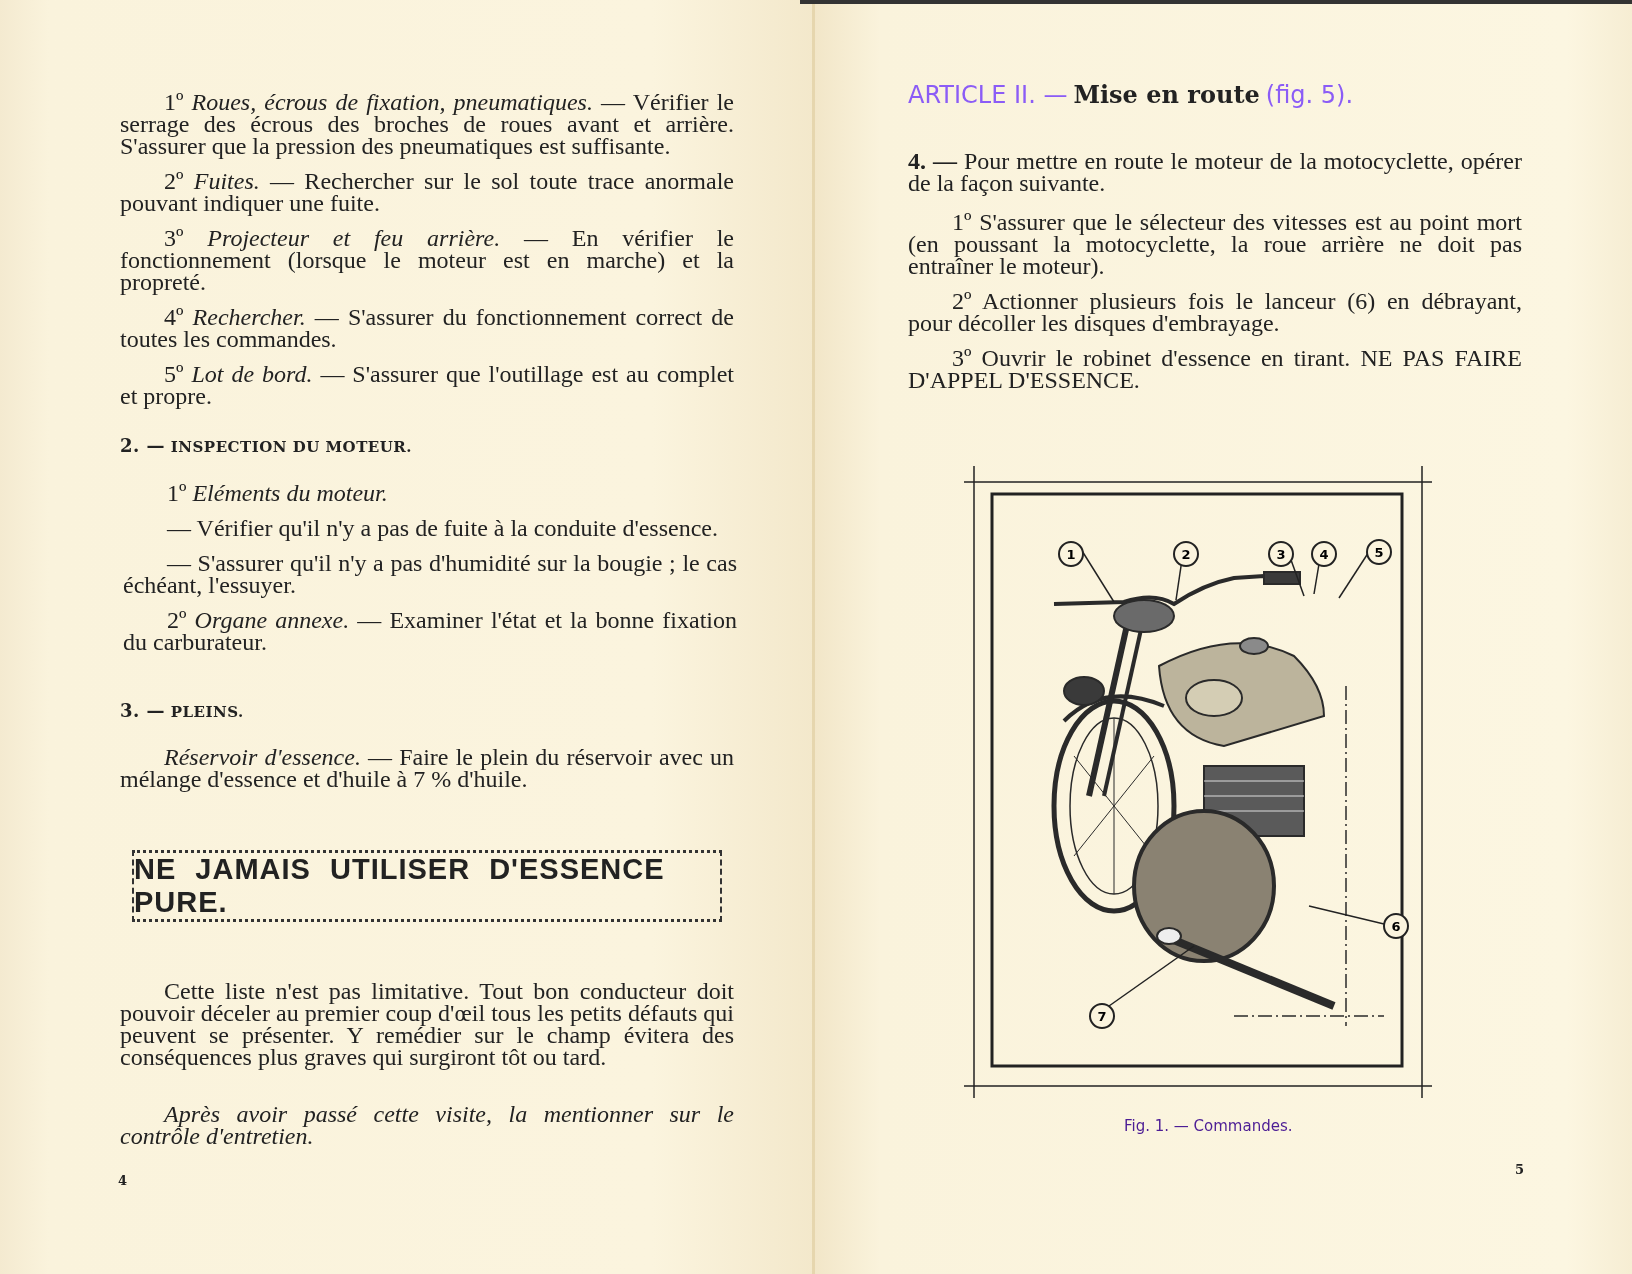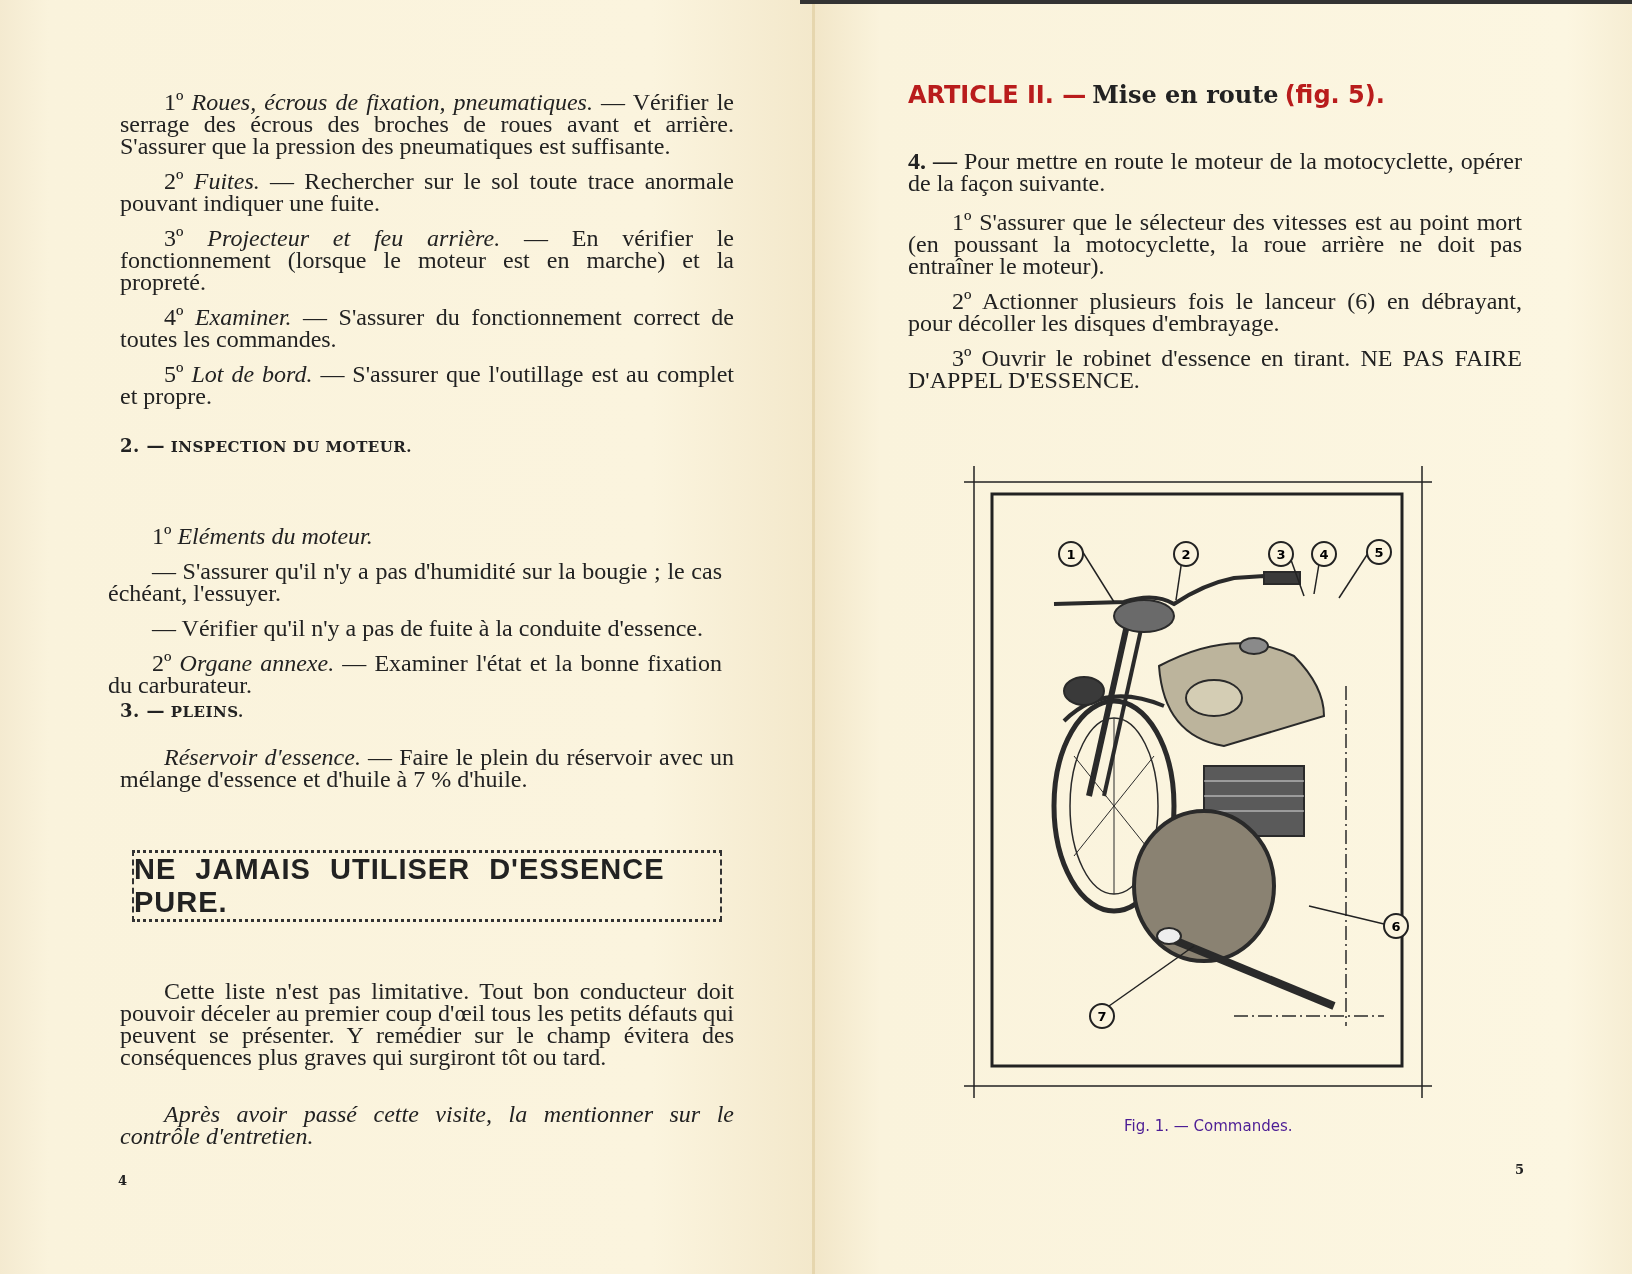--- a/index.html
+++ b/index.html
@@ -25,21 +25,21 @@
 
   .warn-box {
     position:absolute; left:132px; top:850px; width:586px; height:66px;
     border-top:3px dotted #333; border-bottom:3px dotted #333;
     border-left:2px dashed #333; border-right:2px dashed #333;
     display:flex; align-items:center; justify-content:center;
   }
   .warn-text { font-family:"Liberation Sans",sans-serif; font-weight:bold; font-size:29px; letter-spacing:1px; word-spacing:10px; color:#222; }
 
   .article-title { position:absolute; left:908px; top:80px; font-size:24px; white-space:nowrap; }
-  .article-title .light { font-family:"DejaVu Sans",sans-serif; font-weight:700; color:#b91c1c; }
+  .article-title .light { font-family:"DejaVu Sans",sans-serif; font-weight:400; color:#8b5cf6; }
   .article-title .bold { font-family:"DejaVu Serif",serif; font-weight:bold; }
 
   .figure { position:absolute; left:964px; top:466px; width:468px; height:632px; }
   .figure svg { position:absolute; left:0; top:0; }
   .caption { position:absolute; left:1124px; top:1117px; font-family:"DejaVu Sans",sans-serif; font-size:15px; color:#4c1d95; font-weight:400; }
   .page-num { position:absolute; font-family:"DejaVu Serif",serif; font-weight:bold; font-size:13px; }
   .callout text { font-family:"DejaVu Sans",sans-serif; font-size:13px; font-weight:bold; }
 </style>
 </head>
 <body>
@@ -58,40 +58,40 @@
     <p class="indent" style="margin-bottom:13px;">
       <span>2º</span>
       <span class="it">Fuites.</span><span> — Rechercher sur le sol toute trace anormale pouvant indiquer une fuite.</span>
     </p>
     <p class="indent" style="margin-bottom:13px;">
       <span>3º</span>
       <span class="it">Projecteur et feu arrière.</span><span> — En vérifier le fonctionnement (lorsque le moteur est en marche) et la propreté.</span>
     </p>
     <p class="indent" style="margin-bottom:13px;">
       <span>4º</span>
-      <span class="it">Examiner.</span><span> — S'assurer du fonctionnement correct de toutes les commandes.</span>
+      <span class="it">Rechercher.</span><span> — S'assurer du fonctionnement correct de toutes les commandes.</span>
     </p>
     <p class="indent">
       <span>5º</span>
       <span class="it">Lot de bord.</span><span> — S'assurer que l'outillage est au complet et propre.</span>
     </p>
   </div>
 
   <div class="block heading" style="left:120px; top:435px;">
     <span class="num">2. —</span>
     <span>INSPECTION DU MOTEUR.</span>
   </div>
 
-  <div class="block" style="left:108px; top:482px; width:614px;margin-top:43px;">
+  <div class="block" style="left:123px; top:482px; width:614px;">
     <p class="indent" style="margin-bottom:13px;">
       <span>1º</span>
       <span class="it">Eléments du moteur.</span>
     </p>
+    <p class="indent" style="margin-bottom:13px;">— Vérifier qu'il n'y a pas de fuite à la conduite d'essence.</p>
     <p class="indent" style="margin-bottom:13px;">— S'assurer qu'il n'y a pas d'humidité sur la bougie ; le cas échéant, l'essuyer.</p>
-    <p class="indent" style="margin-bottom:13px;">— Vérifier qu'il n'y a pas de fuite à la conduite d'essence.</p>
     <p class="indent">
       <span>2º</span>
       <span class="it">Organe annexe.</span><span> — Examiner l'état et la bonne fixation du carburateur.</span>
     </p>
   </div>
 
   <div class="block heading" style="left:120px; top:700px;">
     <span class="num">3. —</span>
     <span>PLEINS.</span>
   </div>

